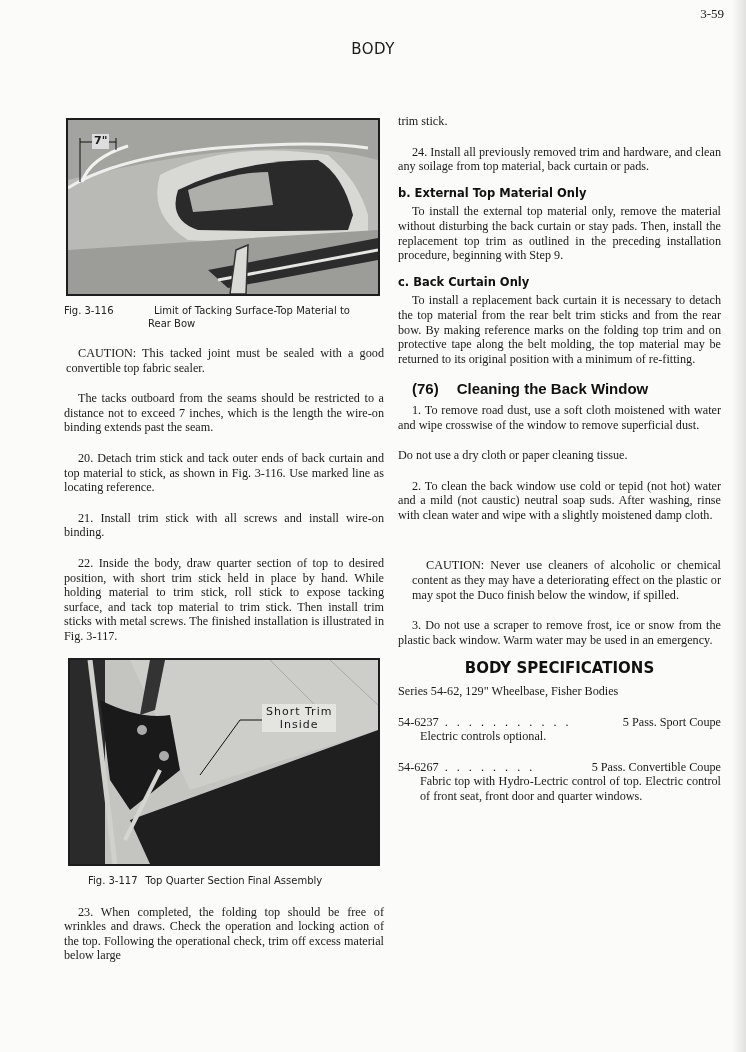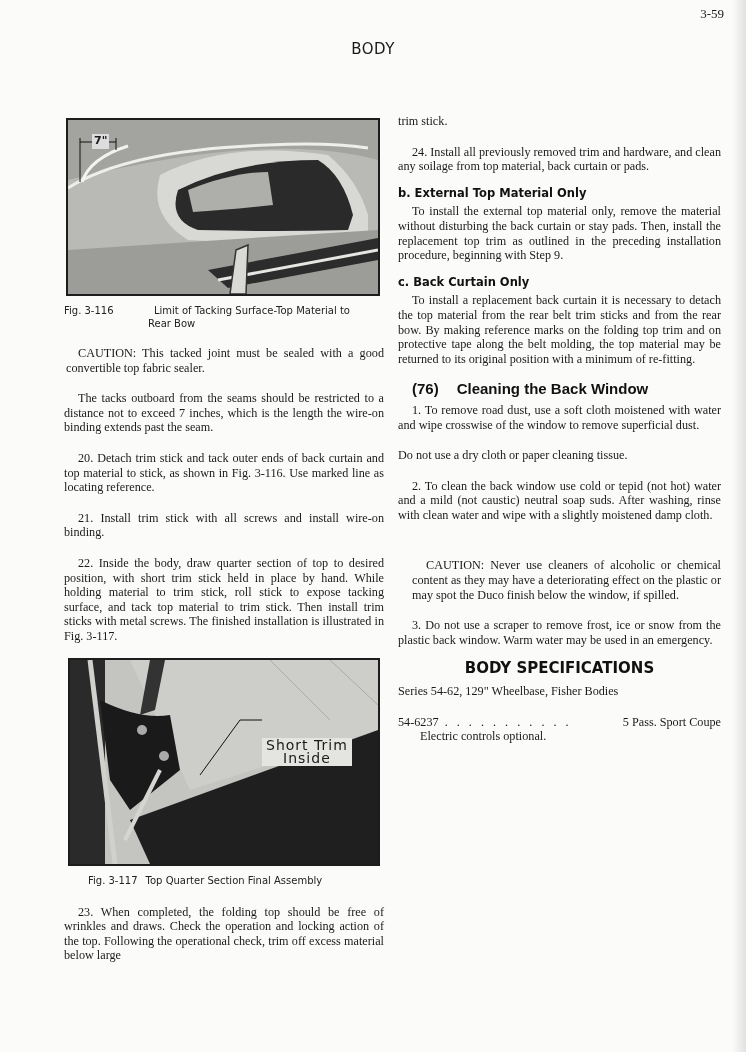--- a/index.html
+++ b/index.html
@@ -105,21 +105,21 @@
       <path d="M0 0 L35 0 L35 204 L0 204 Z" fill="#2a2a2a"></path>
       <path d="M20 0 L45 204" stroke="#d0d0cd" stroke-width="5"></path>
       <path d="M30 40 Q70 60 100 55 L110 110 L60 150 L40 120 Z" fill="#1a1a1a"></path>
       <path d="M80 0 L95 0 L85 50 L70 55 Z" fill="#333"></path>
       <circle cx="72" cy="70" r="5" fill="#aaa"></circle>
       <circle cx="94" cy="96" r="5" fill="#aaa"></circle>
       <path d="M90 110 L55 180" stroke="#d5d5d2" stroke-width="4"></path>
       <line x1="130" y1="115" x2="170" y2="60" stroke="#111" stroke-width="1"></line>
       <line x1="170" y1="60" x2="192" y2="60" stroke="#111" stroke-width="1"></line>
     </svg>
-    <div style="position:absolute;left:192px;top:44px;background:#e4e4e1;padding:1px 4px;font-family:'DejaVu Sans',sans-serif;font-size:14px;line-height:13px;text-align:center;letter-spacing:1px;margin-top:34px;">
+    <div style="position:absolute;left:192px;top:44px;background:#e4e4e1;padding:1px 4px;font-family:'DejaVu Sans',sans-serif;font-size:11px;line-height:13px;text-align:center;letter-spacing:1px;">
       <div>Short Trim</div>
       <div>Inside</div>
     </div>
   </div>
 
   <div class="caption" style="margin-top:8px;padding-left:24px;">
     <span style="margin-right:8px;">Fig. 3-117</span><span>Top Quarter Section Final Assembly</span>
   </div>
 
   <p class="indent" style="margin-top:18px;">23. When completed, the folding top should be free of wrinkles and draws. Check the operation and locking action of the top. Following the operational check, trim off excess material below large</p>
@@ -150,13 +150,21 @@
   <div class="gap-md">
     <div class="spec-row">
       <span class="spec-code">54-6237</span>
       <span class="dots">. . . . . . . . . . .</span>
       <span class="spec-code">5 Pass. Sport Coupe</span>
     </div>
     <div class="spec-desc">Electric controls optional.</div>
   </div>
 
 
+  <div class="gap-md">
+    <div class="spec-row">
+      <span class="spec-code">54-6267</span>
+      <span class="dots">. . . . . . . .</span>
+      <span class="spec-code">5 Pass. Convertible Coupe</span>
+    </div>
+    <div class="spec-desc">Fabric top with Hydro-Lectric control of top. Electric control of front seat, front door and quarter windows.</div>
+  </div>
 </div>
 
 </body></html>

